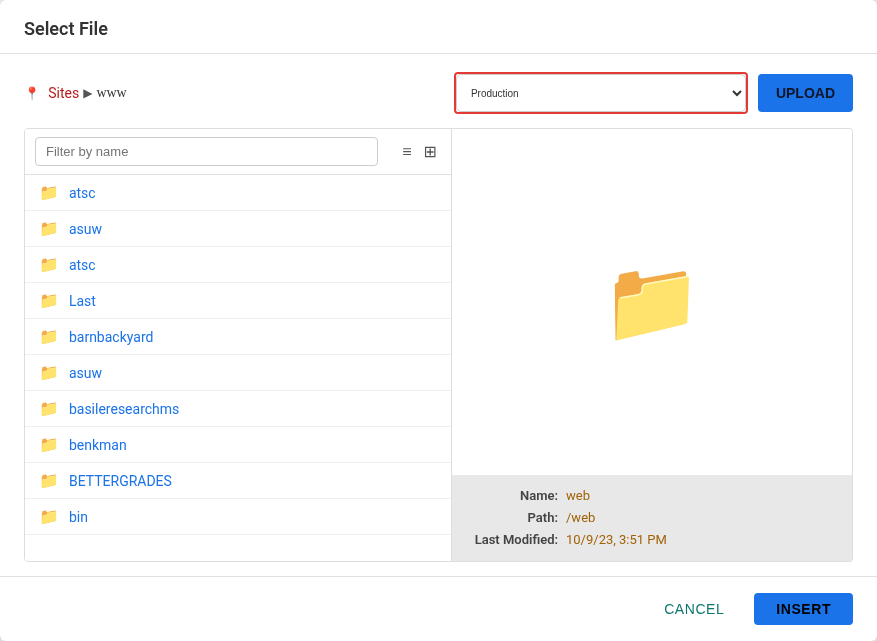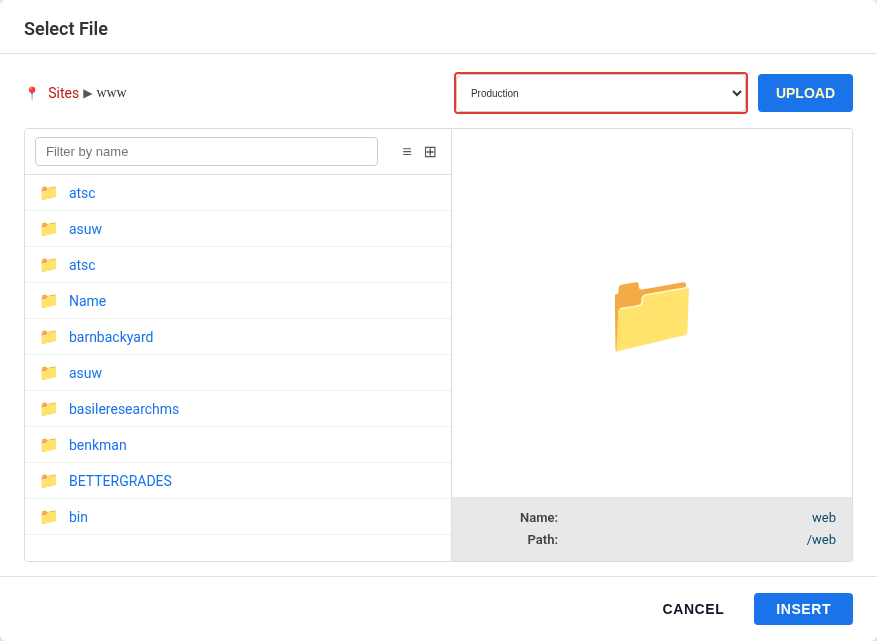--- a/index.html
+++ b/index.html
@@ -81,21 +81,21 @@
       border-radius: 5px;
       padding: 0 10px;
       font-size: 10px;
       color: #333;
       background: #fff;
       appearance: auto;
       cursor: pointer;
     }
     .upload-btn {
       background: #1a73e8;
-      color: #fef9c3;
+      color: #0f172a;
       border: none;
       border-radius: 4px;
       padding: 8px 18px;
       font-size: 14px;
       font-weight: 600;
       cursor: pointer;
       height: 38px;
     }
     .content-row {
       display: flex;
@@ -182,55 +182,54 @@
     .preview-meta {
       background: #e8e8e8;
       padding: 10px 16px;
       font-size: 13px;
       color: #333;
     }
     .meta-row {
       display: flex;
       gap: 0;
       line-height: 1.7;
-      justify-content: space-between;
     }
     .meta-label {
       font-weight: 600;
       min-width: 90px;
       text-align: right;
       margin-right: 8px;
       color: #444;
     }
     .meta-value {
-      color: #0c4a6e;
+      color: #a16207;
     }
     .dialog-footer {
       display: flex;
       align-items: center;
       justify-content: flex-end;
       padding: 16px 24px;
       gap: 12px;
       border-top: 1px solid #e0e0e0;
       margin-top: 14px;
     }
     .cancel-btn {
       background: none;
       border: none;
-      color: #0f172a;
-      font-size: 14px;
-      font-weight: 700;
+      color: #0f766e;
+      font-size: 14px;
+      font-weight: 400;
       cursor: pointer;
       padding: 8px 18px;
       letter-spacing: 0.04em;
       border-radius: 4px;
     }
     .insert-btn {
       background: #1a73e8;
-      color: #ffffff;
+      color: #000000;
       border: none;
       border-radius: 4px;
       padding: 8px 22px;
       font-size: 14px;
       font-weight: 600;
       cursor: pointer;
       letter-spacing: 0.04em;
     }
   </style>
 </head>
@@ -282,21 +281,21 @@
             <div class="file-item">
               <span class="folder-icon">📁</span>
               <span>asuw</span>
             </div>
             <div class="file-item">
               <span class="folder-icon">📁</span>
               <span>atsc</span>
             </div>
             <div class="file-item">
               <span class="folder-icon">📁</span>
-              <span>Name</span>
+              <span>Last</span>
             </div>
             <div class="file-item">
               <span class="folder-icon">📁</span>
               <span>barnbackyard</span>
             </div>
             <div class="file-item">
               <span class="folder-icon">📁</span>
               <span>asuw</span>
             </div>
             <div class="file-item">
@@ -324,20 +323,24 @@
         </div>
         <div class="preview-meta">
           <div class="meta-row">
             <span class="meta-label">Name:</span>
             <span class="meta-value">web</span>
           </div>
           <div class="meta-row">
             <span class="meta-label">Path:</span>
             <span class="meta-value">/web</span>
           </div>
+          <div class="meta-row">
+            <span class="meta-label">Last Modified:</span>
+            <span class="meta-value">10/9/23, 3:51 PM</span>
+          </div>
         </div>
       </div>
     </div>
   </div>
 
   <div class="dialog-footer">
     <button class="cancel-btn">CANCEL</button>
     <button class="insert-btn">INSERT</button>
   </div>
 </div>

